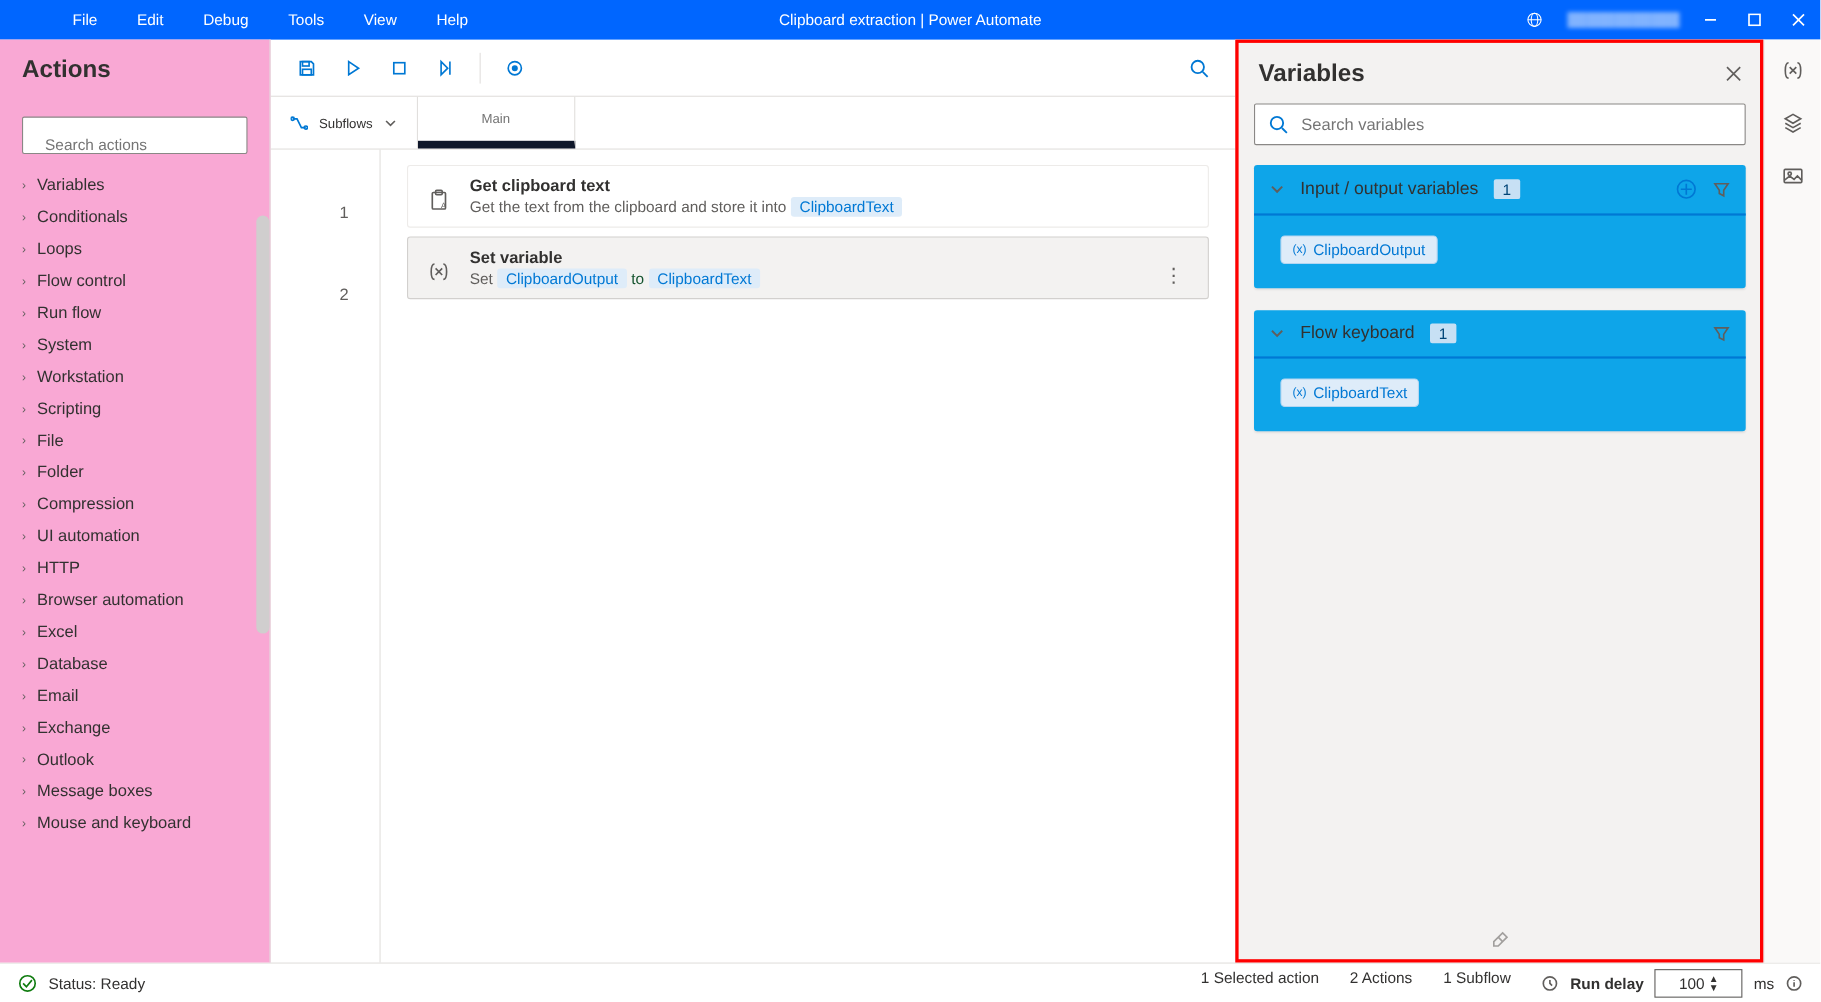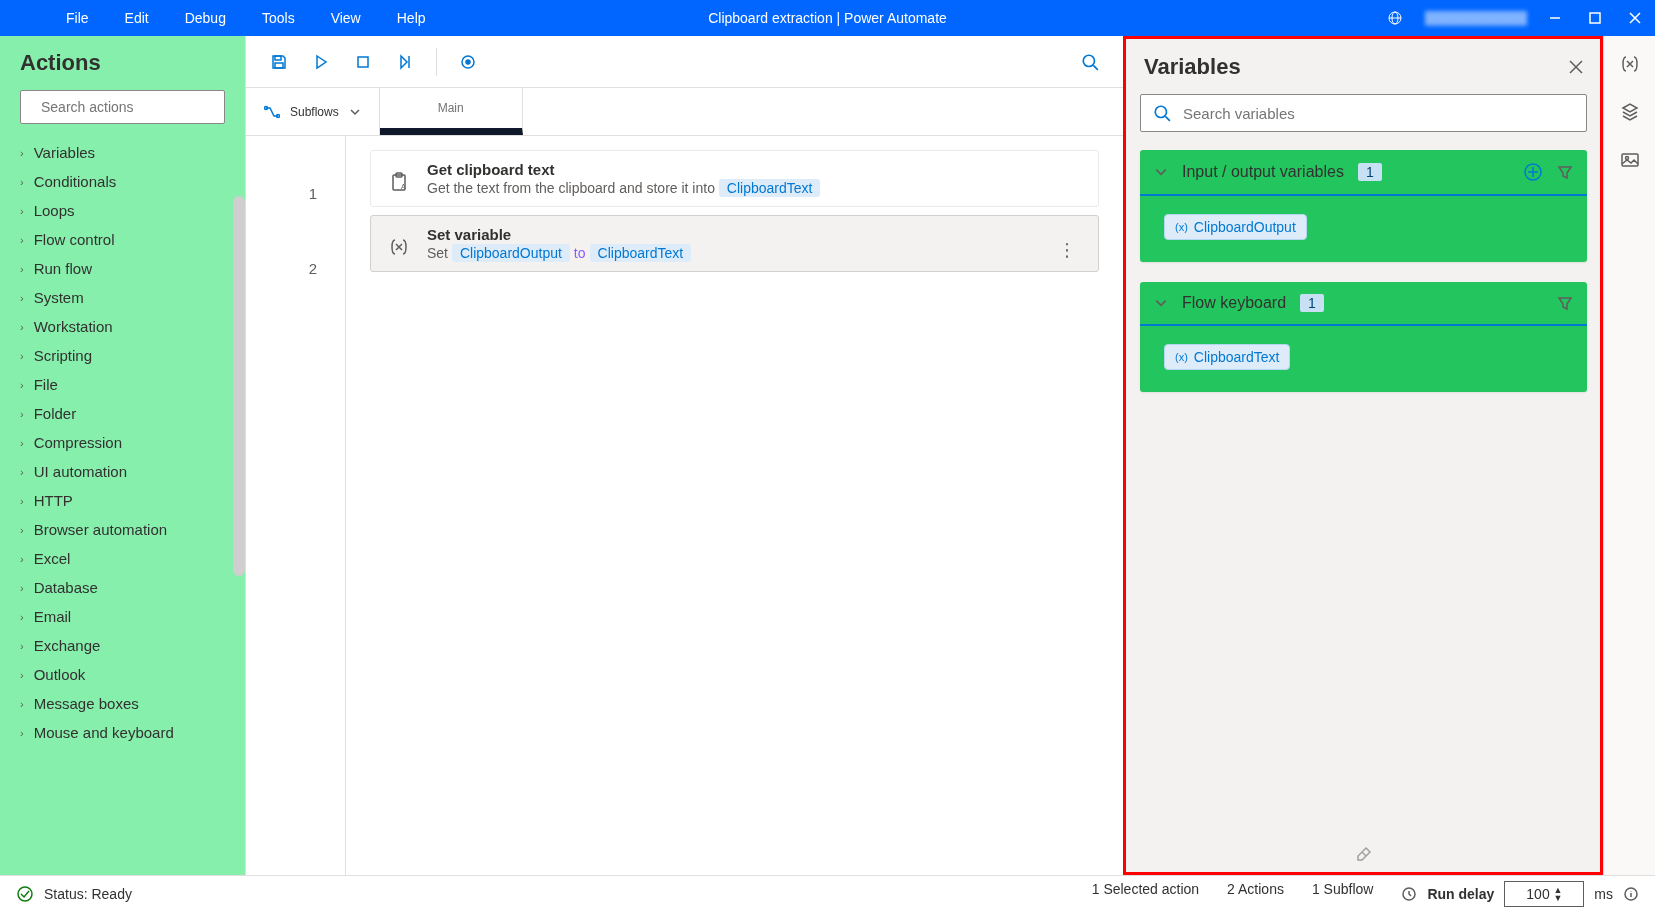--- a/index.html
+++ b/index.html
@@ -8,23 +8,23 @@
 .titlebar { height: 36px; background: #0066ff; display: flex; align-items: center; color: #fff; font-size: 14px; }
 .menu-items { display: flex; padding-left: 48px; gap: 0; }
 .menu-item { padding: 8px 18px; cursor: pointer; }
 .title-center { position: absolute; left: 50%; transform: translateX(-50%); font-size: 14px; }
 .win-controls { margin-left: auto; display: flex; align-items: center; }
 .win-icon { padding: 0 14px; display: flex; align-items: center; justify-content: center; cursor: pointer; height: 36px; }
 .env-badge { font-size: 12px; color: rgba(255,255,255,0.5); padding: 0 8px; filter: blur(2px); }
 
 .main-layout { display: flex; height: calc(100% - 36px - 36px); }
 
-.actions-panel { width: 246px; background: #86efac; border-right: 1px solid #e1dfdd; display: flex; flex-direction: column; padding: 14px 0; position: relative; }
+.actions-panel { width: 246px; background: #f9a8d4; border-right: 1px solid #e1dfdd; display: flex; flex-direction: column; padding: 14px 0; position: relative; }
 .actions-title { font-size: 22px; font-weight: 600; padding: 0 20px 14px; color: #323130; }
-.search-box { margin: 0 20px 14px; border: 1px solid #8a8886; border-radius: 2px; background: #fff; height: 34px; display: flex; align-items: center; padding: 0 10px; gap: 10px; }
+.search-box { margin: 16px 20px 14px; border: 1px solid #8a8886; border-radius: 2px; background: #fff; height: 34px; display: flex; align-items: flex-end; padding: 0 10px; gap: 10px; }
 .search-box input { border: none; outline: none; font-size: 14px; flex: 1; background: transparent; }
 .actions-list { flex: 1; overflow-y: auto; padding: 0 6px; }
 .action-cat { display: flex; align-items: center; gap: 10px; padding: 6px 14px; font-size: 15px; color: #323130; cursor: pointer; }
 .chev-r { font-size: 11px; color: #605e5c; }
 .scroll-track { position: absolute; right: 0; top: 160px; width: 12px; height: 380px; background: #d0cece; border-radius: 6px; }
 
 .center-panel { flex: 1; display: flex; flex-direction: column; }
 .toolbar { height: 52px; border-bottom: 1px solid #e1dfdd; display: flex; align-items: center; padding: 0 14px; gap: 4px; }
 .tool-btn { width: 38px; height: 38px; display: flex; align-items: center; justify-content: center; cursor: pointer; color: #0078d4; }
 .tool-sep { width: 1px; height: 28px; background: #e1dfdd; margin: 0 8px; }
@@ -38,29 +38,29 @@
 .line-numbers { width: 100px; padding: 20px 28px 0 0; text-align: right; color: #605e5c; font-size: 15px; border-right: 1px solid #e1dfdd; }
 .line-num { height: 75px; display: flex; align-items: center; justify-content: flex-end; }
 .steps { flex: 1; padding: 14px 24px; }
 .step { display: flex; align-items: flex-end; gap: 14px; padding: 10px 14px; border: 1px solid #edebe9; border-radius: 3px; margin-bottom: 8px; position: relative; }
 .step.selected { background: #f3f2f1; border-color: #d2d0ce; }
 .step-icon { width: 28px; height: 28px; display: flex; align-items: center; justify-content: center; color: #605e5c; }
 .step-body { flex: 1; }
 .step-title { font-size: 15px; font-weight: 600; color: #323130; }
 .step-desc { font-size: 14px; color: #605e5c; margin-top: 2px; }
 .var-pill-inline { background: #deecf9; color: #0078d4; padding: 1px 8px; border-radius: 3px; font-size: 14px; }
-.inline-to { color: #8b5cf6; margin: 0 4px; }
+.inline-to { color: #14532d; margin: 0 4px; }
 .step-more { padding: 0 8px; cursor: pointer; color: #605e5c; font-size: 18px; }
 
 .variables-panel { width: 480px; background: #f3f2f1; border-left: 1px solid #e1dfdd; padding: 14px 16px; outline: 3px solid #ff0000; outline-offset: -3px; position: relative; }
 .var-header { display: flex; align-items: center; justify-content: space-between; padding: 4px 4px 14px; }
 .var-header-title { font-size: 22px; font-weight: 600; color: #323130; }
 .var-search { border: 1px solid #8a8886; border-radius: 2px; background: #fff; height: 38px; display: flex; align-items: center; padding: 0 12px; gap: 12px; margin-bottom: 18px; }
 .var-search input { border: none; outline: none; font-size: 15px; flex: 1; }
-.var-section { background: #22c55e; border-radius: 3px; margin-bottom: 20px; box-shadow: 0 1px 2px rgba(0,0,0,0.08); }
+.var-section { background: #0ea5e9; border-radius: 3px; margin-bottom: 20px; box-shadow: 0 1px 2px rgba(0,0,0,0.08); }
 .var-section-hdr { display: flex; align-items: center; gap: 14px; padding: 12px 14px; border-bottom: 2px solid #0078d4; }
 .var-section-title { font-size: 16px; color: #323130; }
 .var-count { background: #c7e0f4; color: #004578; padding: 1px 8px; border-radius: 2px; font-size: 14px; }
 .var-section-hdr .spacer { flex: 1; }
 .var-section-body { padding: 16px 24px 20px; display: flex; align-items: center; gap: 8px; }
 .var-pill { background: #deecf9; border-radius: 4px; padding: 4px 10px; display: inline-flex; align-items: center; gap: 6px; color: #0078d4; font-size: 14px; border: 1px solid #b3d6f2; }
 .var-box { border: 1px solid #8a8886; height: 30px; width: 150px; background: #fff; margin-left: -18px; position: relative; z-index: -1; }
 .eraser { position: absolute; bottom: 12px; left: 50%; transform: translateX(-50%); color: #a19f9d; }
 
 .right-rail { width: 52px; background: #faf9f8; border-left: 1px solid #e1dfdd; display: flex; flex-direction: column; align-items: center; padding-top: 18px; gap: 28px; }

